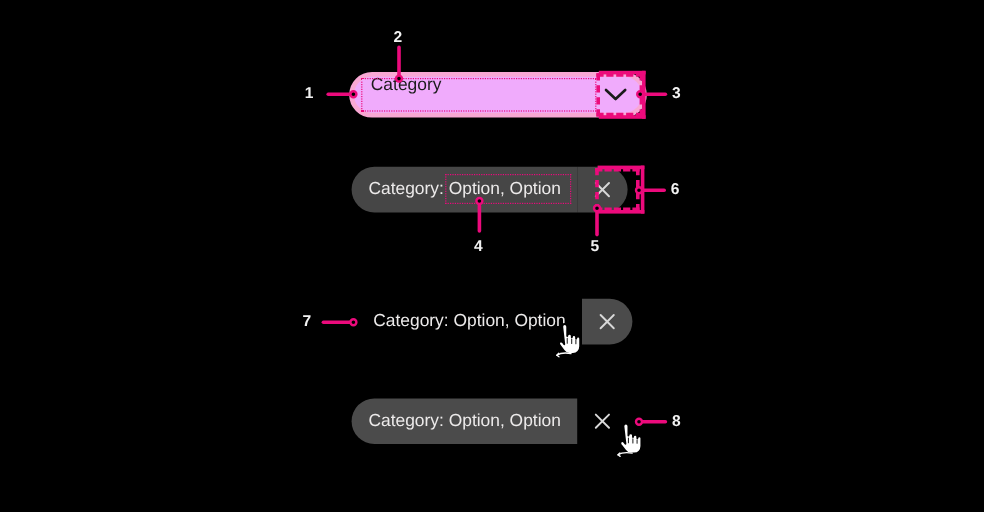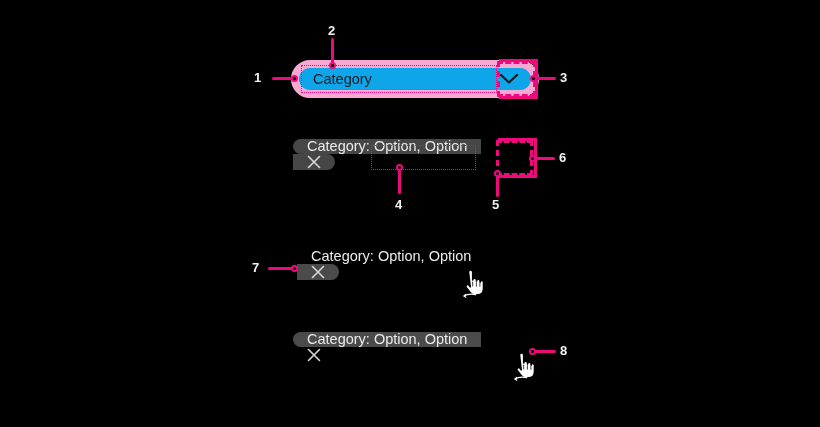--- a/index.html
+++ b/index.html
@@ -77,25 +77,24 @@
   }
 
   
   .select-pill {
     position: absolute;
     left: 291px;
     top: 60px;
     width: 248px;
     height: 38px;
     border-radius: 19px;
-    background: #0ea5e9;
-    border: 8px solid #f9a8d4;
-    box-sizing: border-box;
-    display: flex;
-    align-items: center;
+    background: #f0abfc;
+    border: 4px solid #f9a8d4;
+    box-sizing: border-box;
+    display: flex;
     overflow: hidden;
   }
   .select-pill .pill-label {
     flex: 1 1 auto;
     padding-left: 14px;
     color: #1b1b1b;
     font-size: 14.5px;
     line-height: 1;
     white-space: nowrap;
   }
@@ -109,21 +108,20 @@
   .chev {
     display: block;
   }
 
   
   .chip {
     position: absolute;
     height: 38px;
     display: flex;
     align-items: stretch;
-    flex-direction: column;
   }
   .chip-body {
     display: flex;
     align-items: center;
     padding: 0 14px;
     color: #eceaea;
     font-size: 14.5px;
     line-height: 1;
     white-space: nowrap;
     box-sizing: border-box;

